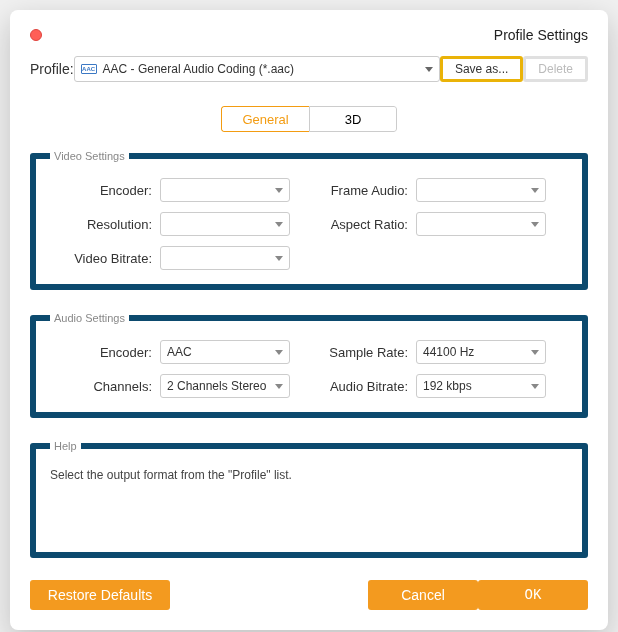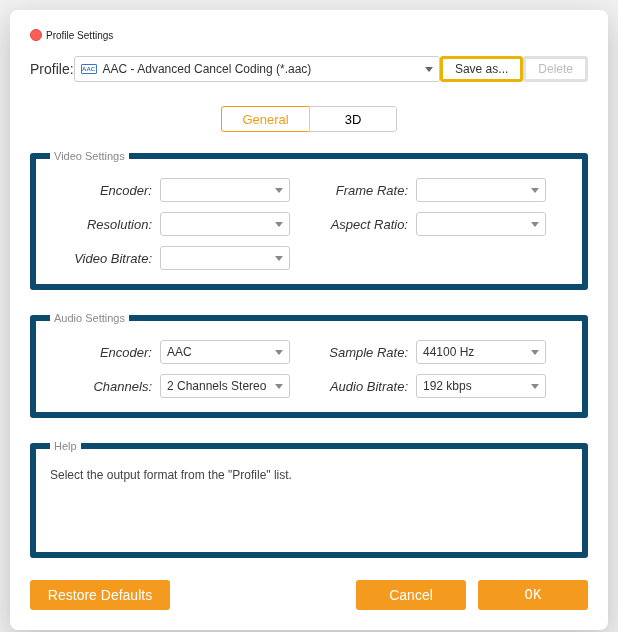--- a/index.html
+++ b/index.html
@@ -3,21 +3,21 @@
 <meta charset="utf-8">
 <style>
   * { box-sizing: border-box; margin: 0; padding: 0; font-family: -apple-system, "Helvetica Neue", Arial, sans-serif; }
   body { background: #f0f0f0; display: flex; justify-content: center; align-items: flex-start; padding: 10px; }
   .window {
     width: 598px; background: #fff; border-radius: 8px; box-shadow: 0 10px 30px rgba(0,0,0,0.2);
     padding: 10px 20px 20px 20px; position: relative;
   }
   .titlebar { height: 30px; display: flex; align-items: center; position: relative; }
   .traffic-close { width: 12px; height: 12px; border-radius: 50%; background: #ff5f57; border: 0.5px solid #e0443e; }
-  .window-title { position: absolute; left: 16px; right: 0; text-align: left; font-size: 10px; color: #222; }
+  .window-title { position: absolute; left: 16px; right: 0; text-align: right; font-size: 14px; color: #222; }
   .toprow { display: flex; align-items: center; gap: 0; margin-top: 6px; }
   .label-profile { font-size: 14px; color: #333; }
   .profile-select {
     flex: 1; height: 26px; border: 1px solid #ccc; border-radius: 3px; display: flex; align-items: center;
     padding: 0 6px; font-size: 12px; color: #333; background: #fff; position: relative;
   }
   .format-icon { width: 16px; height: 10px; border: 1px solid #3b78c4; color:#3b78c4; font-size: 6px; display:flex; align-items:center; justify-content:center; border-radius:1px; margin-right:6px; font-weight:bold;}
   .caret-down { margin-left:auto; width:0; height:0; border-left:4px solid transparent; border-right:4px solid transparent; border-top:5px solid #666; }
   .small-btn { height: 26px; padding: 0 12px; border:3px solid #eab308; border-radius:3px; background:#fff; font-size:12px; color:#333; cursor:pointer; }
   .small-btn.disabled { color:#bbb; border-color:#e0e0e0; cursor:default; }
@@ -25,49 +25,49 @@
   .tabgroup { display:flex; border-radius:3px; overflow:hidden; }
   .tab { width:88px; height:26px; display:flex; align-items:center; justify-content:center; font-size:13px; border:1px solid #ccc; background:#fff; cursor:pointer; }
   .tab.active { border-color:#f39c12; color:#f39c12; }
   .tab.left { border-top-left-radius:3px; border-bottom-left-radius:3px; border-right:none; }
   .tab.right { border-top-right-radius:3px; border-bottom-right-radius:3px; }
   fieldset { border:6px solid #0c4a6e; border-radius:3px; padding:16px 20px 14px 14px; margin-bottom:22px; }
   legend { font-size:11px; color:#888; padding:0 4px; }
   .row { display:flex; align-items:center; margin-bottom:10px; }
   .row:last-child { margin-bottom:0; }
   .pair { display:flex; align-items:center; flex:1; }
-  .field-label { width:110px; text-align:right; font-size:13px; color:#333; padding-right:8px;font-style:italic; }
+  .field-label { width:110px; text-align:right; font-size:13px; color:#333; padding-right:8px; }
   .dd {
     flex:1; max-width:130px; height:24px; border:1px solid #ccc; border-radius:3px; background:#fff;
     display:flex; align-items:center; padding:0 6px; font-size:12px; color:#333; position:relative;
   }
   .dd .caret-down { border-top-color:#888; }
   .help-text { font-size:12px; color:#444; min-height:70px; }
-  .footer { display:flex; gap:12px; align-items:flex-start; margin-top:10px; }
+  .footer { display:flex; align-items:flex-start; margin-top:10px; }
   .btn-primary { height:30px; border:none; border-radius:3px; background:#f39a1f; color:#fff; font-size:14px; cursor:pointer; }
   .btn-restore { width:140px; }
   .btn-cancel { width:110px; }
   .btn-ok { width:110px;font-family:Liberation Mono, monospace; }
   .spacer { flex:1; }
 </style>
 </head>
 <body>
 
 <div class="window">
 
   <div class="titlebar">
     <div class="traffic-close"></div>
     <div class="window-title">Profile Settings</div>
   </div>
 
   <div class="toprow">
     <span class="label-profile">Profile:</span>
     <div class="profile-select">
       <span class="format-icon">AAC</span>
-      <span>AAC - Advanced Cancel Coding (*.aac)</span>
+      <span>AAC - General Audio Coding (*.aac)</span>
       <span class="caret-down"></span>
     </div>
     <button class="small-btn">Save as...</button>
     <button class="small-btn disabled">Delete</button>
   </div>
 
   <div class="tabs">
     <div class="tabgroup">
       <div class="tab left active">General</div>
       <div class="tab right">3D</div>
@@ -78,21 +78,21 @@
     <legend>Video Settings</legend>
     <div class="row">
       <div class="pair">
         <span class="field-label">Encoder:</span>
         <div class="dd">
             <span></span>
             <span class="caret-down"></span>
           </div>
       </div>
       <div class="pair">
-        <span class="field-label">Frame Rate:</span>
+        <span class="field-label">Frame Audio:</span>
         <div class="dd">
             <span></span>
             <span class="caret-down"></span>
           </div>
       </div>
     </div>
     <div class="row">
       <div class="pair">
         <span class="field-label">Resolution:</span>
         <div class="dd">

